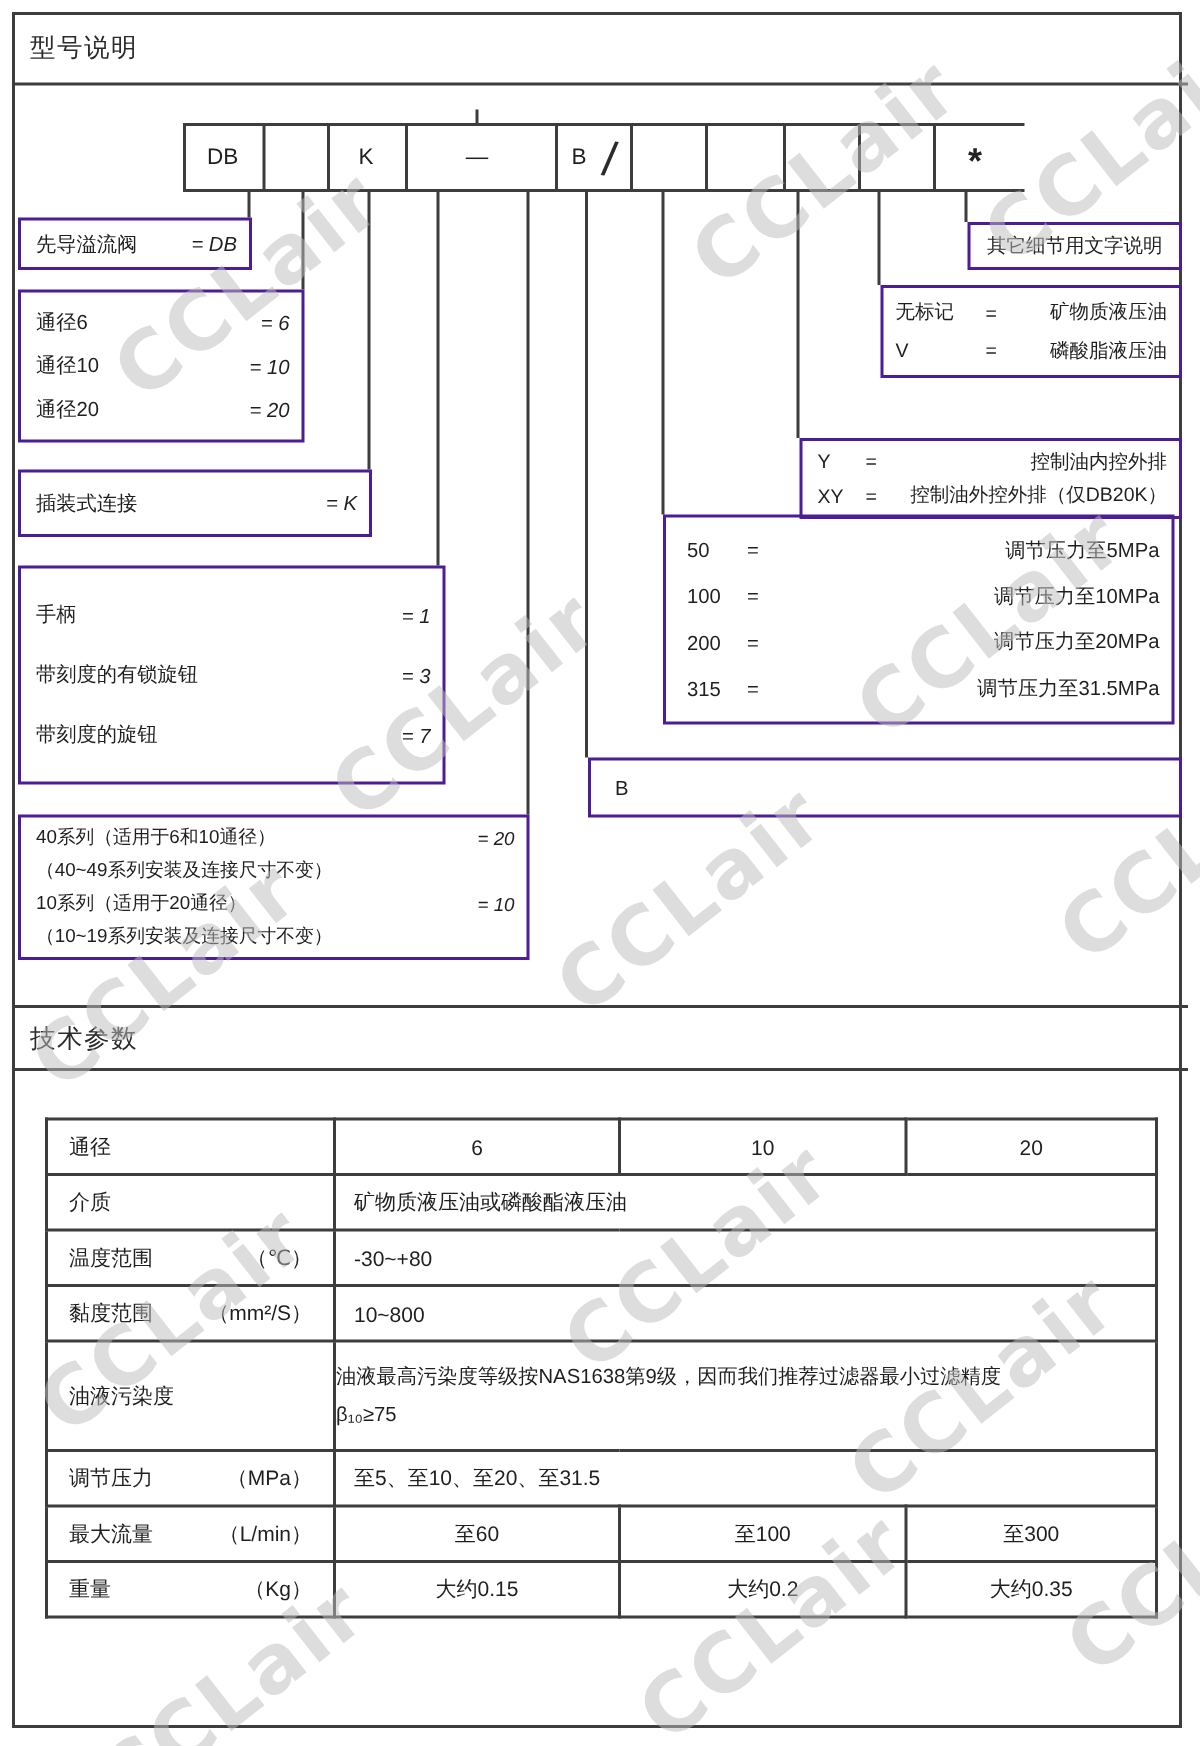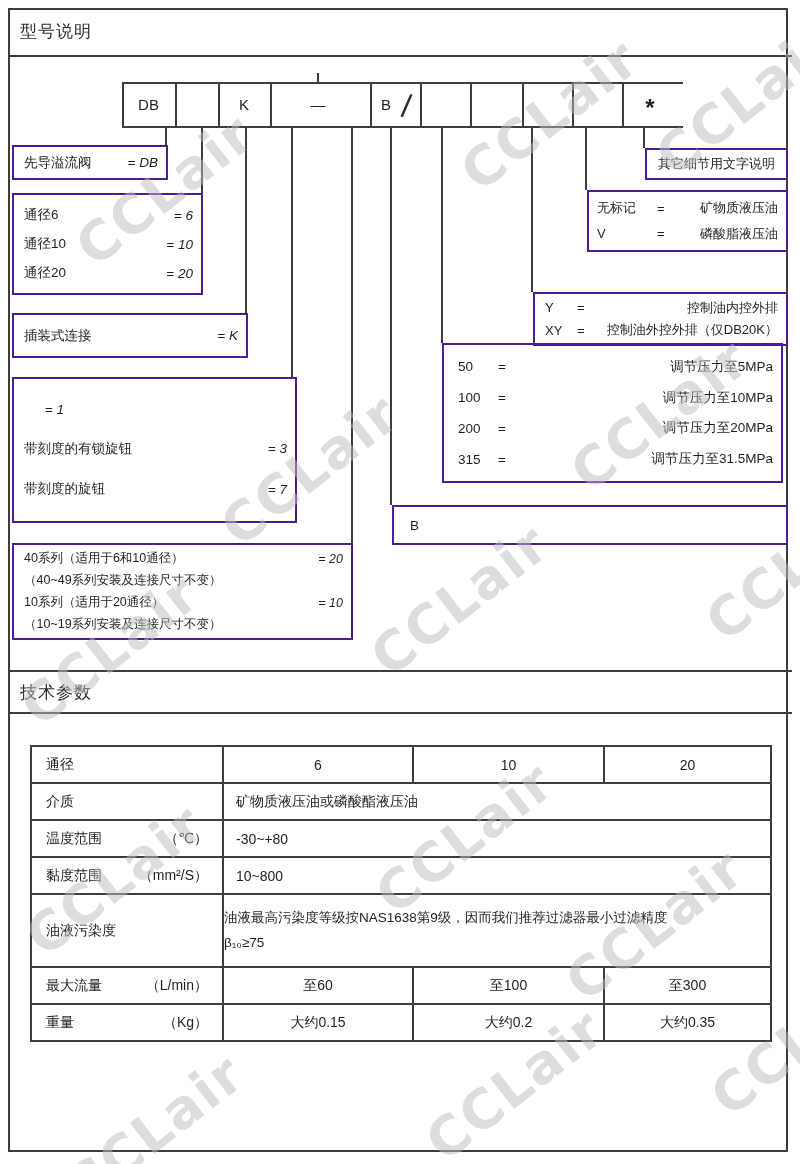--- a/index.html
+++ b/index.html
@@ -124,20 +124,21 @@
 
     <div class="box" style="left:12px;top:313px;width:236px;height:45px">
       <div class="brow">
         <span class="lab">插装式连接</span>
         <span class="val val-w34">= K</span>
       </div>
     </div>
 
     <div class="box" style="left:12px;top:377px;width:285px;height:146px">
       <div class="brow">
+        <span class="lab">手柄</span>
         <span class="val val-w40">= 1</span>
       </div>
       <div class="brow">
         <span class="lab">带刻度的有锁旋钮</span>
         <span class="val val-w40">= 3</span>
       </div>
       <div class="brow">
         <span class="lab">带刻度的旋钮</span>
         <span class="val val-w40">= 7</span>
       </div>
@@ -274,20 +275,29 @@
               </div>
             </td>
         <td colspan="3" class="twoline">
           <div>油液最高污染度等级按NAS1638第9级，因而我们推荐过滤器最小过滤精度</div>
           <div>β₁₀≥75</div>
         </td>
       </tr>
       <tr>
         <td>
               <div class="lblrow">
+                <span>调节压力</span>
+                <span>（MPa）</span>
+              </div>
+            </td>
+        <td colspan="3" class="lft">至5、至10、至20、至31.5</td>
+      </tr>
+      <tr>
+        <td>
+              <div class="lblrow">
                 <span>最大流量</span>
                 <span>（L/min）</span>
               </div>
             </td>
         <td class="ctr">至60</td>
         <td class="ctr">至100</td>
         <td class="ctr">至300</td>
       </tr>
       <tr>
         <td>

